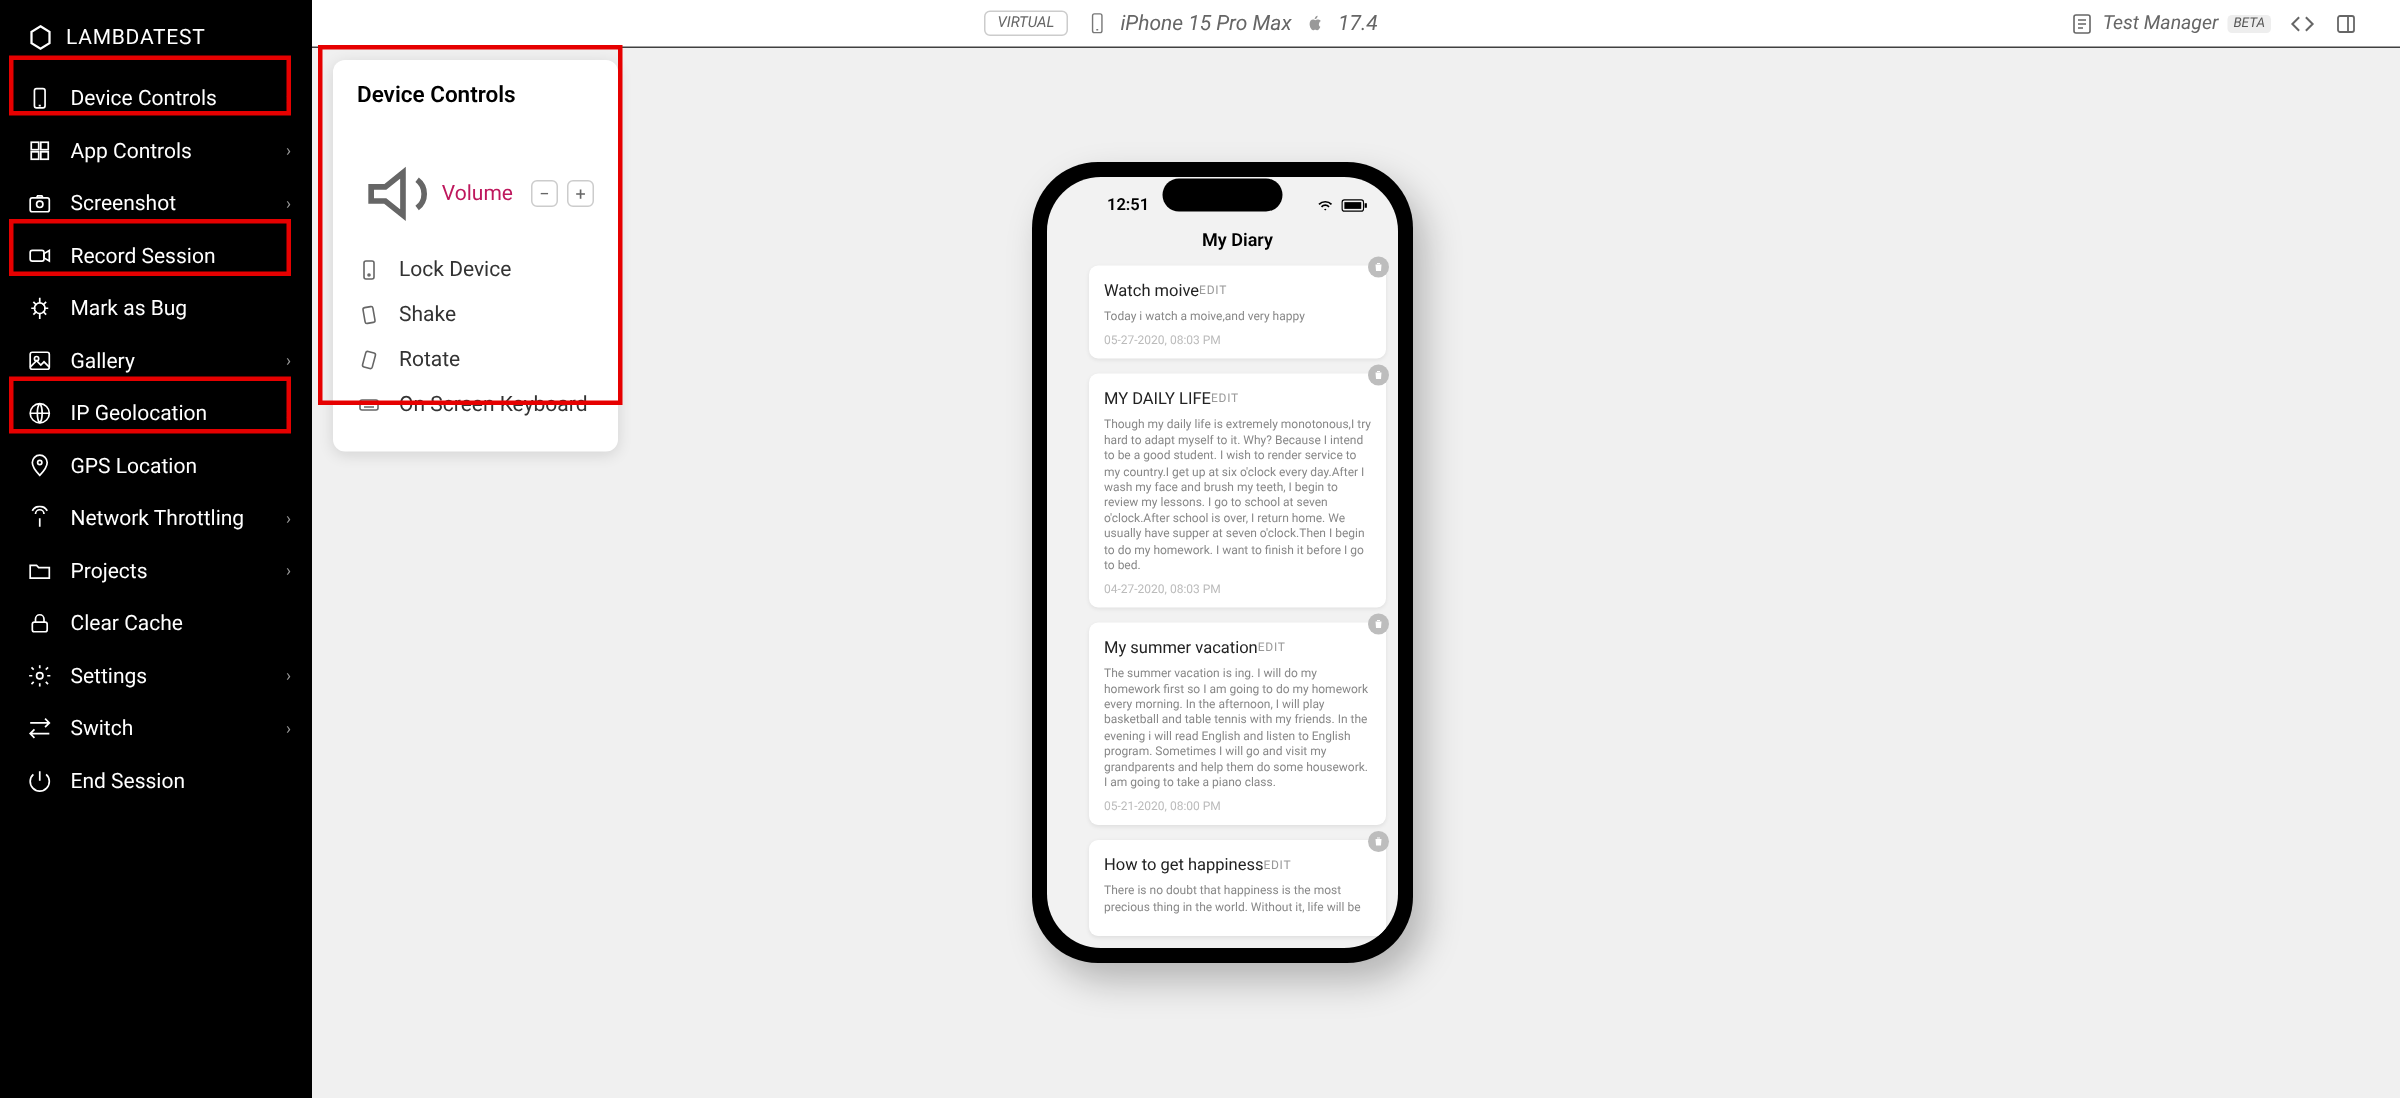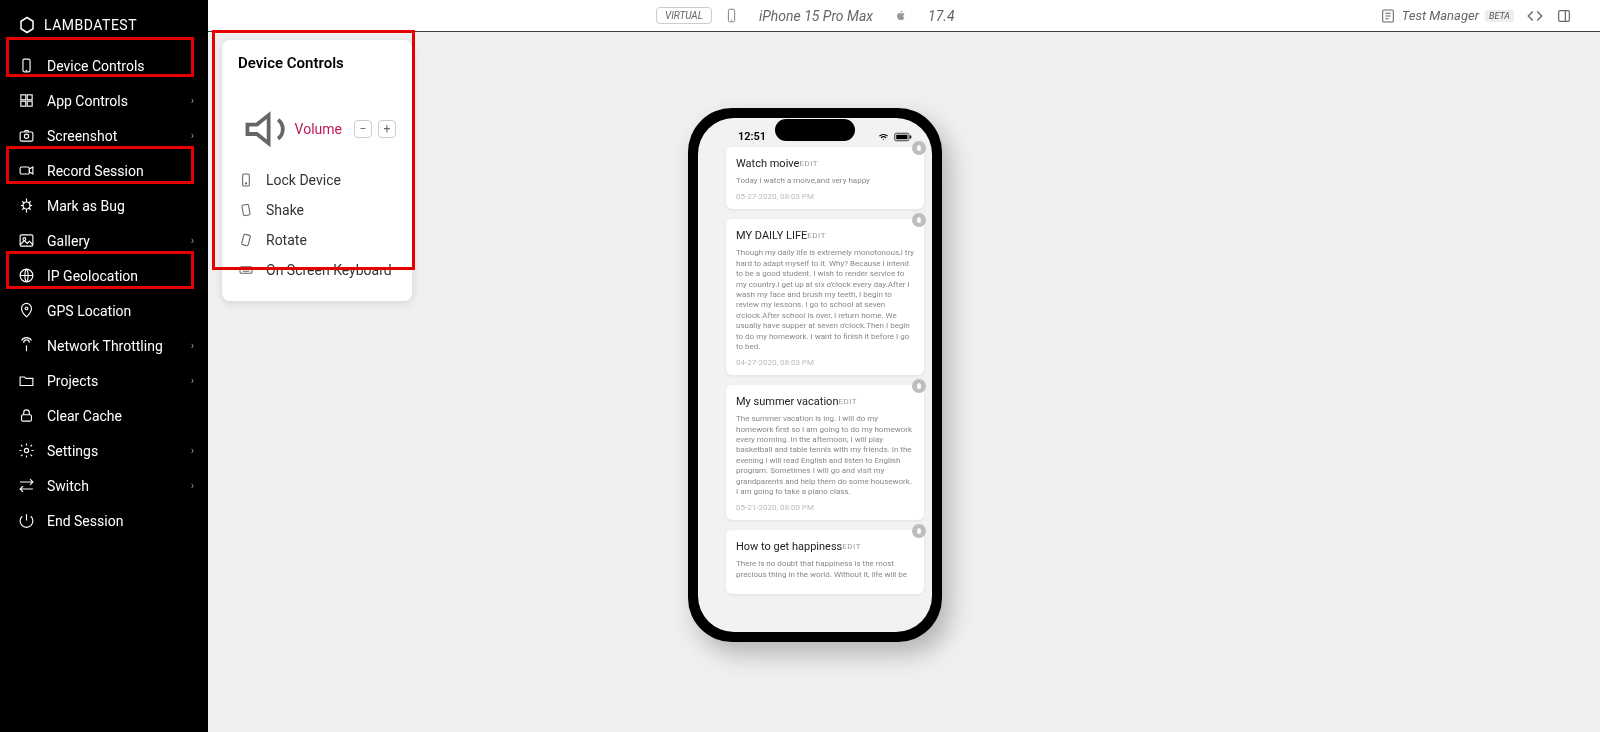--- a/index.html
+++ b/index.html
@@ -78,21 +78,21 @@
     font-size: 10px;
     color: #666;
     border: 1px solid #ccc;
     border-radius: 4px;
     padding: 2px 8px;
     margin-left: 420px;
   }
   .device-info {
     display: flex;
     align-items: center;
-    gap: 20px;
+    gap: 8px;
     color: #666;
     font-size: 14px;
   }
   .device-info svg { width: 15px; height: 17px; }
   .topbar-right {
     margin-left: auto;
     display: flex;
     align-items: center;
     gap: 12px;
     color: #666;
@@ -447,20 +447,21 @@
             <svg width="13" height="10" viewBox="0 0 24 24" fill="#000">
                 <path d="M12 20l-2-2a3 3 0 014 0l-2 2zM5 13a10 10 0 0114 0l-2 2a7 7 0 00-10 0l-2-2zM1 9a16 16 0 0122 0l-2 2a13 13 0 00-18 0L1 9z"></path>
               </svg>
             <svg width="18" height="10" viewBox="0 0 24 12">
                 <rect x="1" y="1" width="19" height="10" rx="2" fill="none" stroke="#000"></rect>
                 <rect x="3" y="3" width="15" height="6" fill="#000"></rect>
                 <rect x="21" y="4" width="2" height="4" fill="#000"></rect>
               </svg>
           </div>
         </div>
+        <div class="diary-header">My Diary</div>
         <div class="cards">
 
           <div class="card">
             <div class="delete-chip">
                 <svg width="8" height="8" viewBox="0 0 24 24" fill="#fff">
                   <path d="M6 7h12l-1 13H7L6 7zm3-3h6v2H9V4z"></path>
                 </svg>
               </div>
             <div class="card-head">
               <span class="card-title">Watch moive</span>

